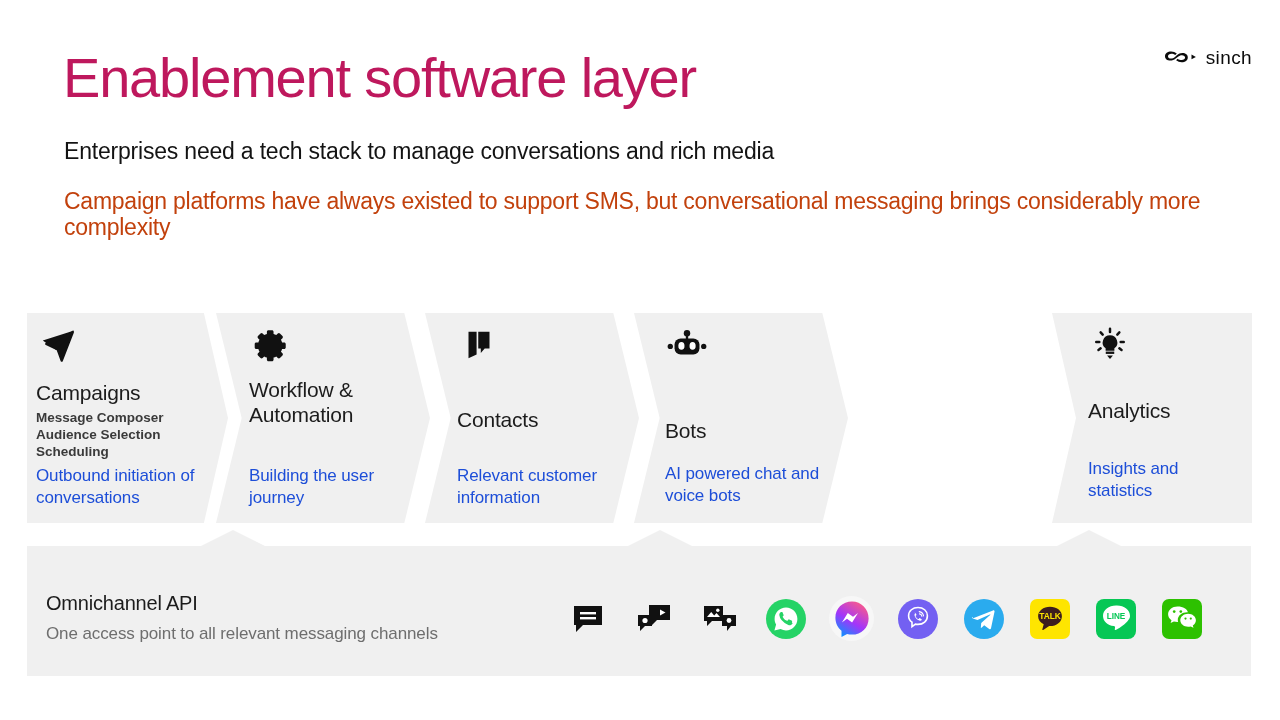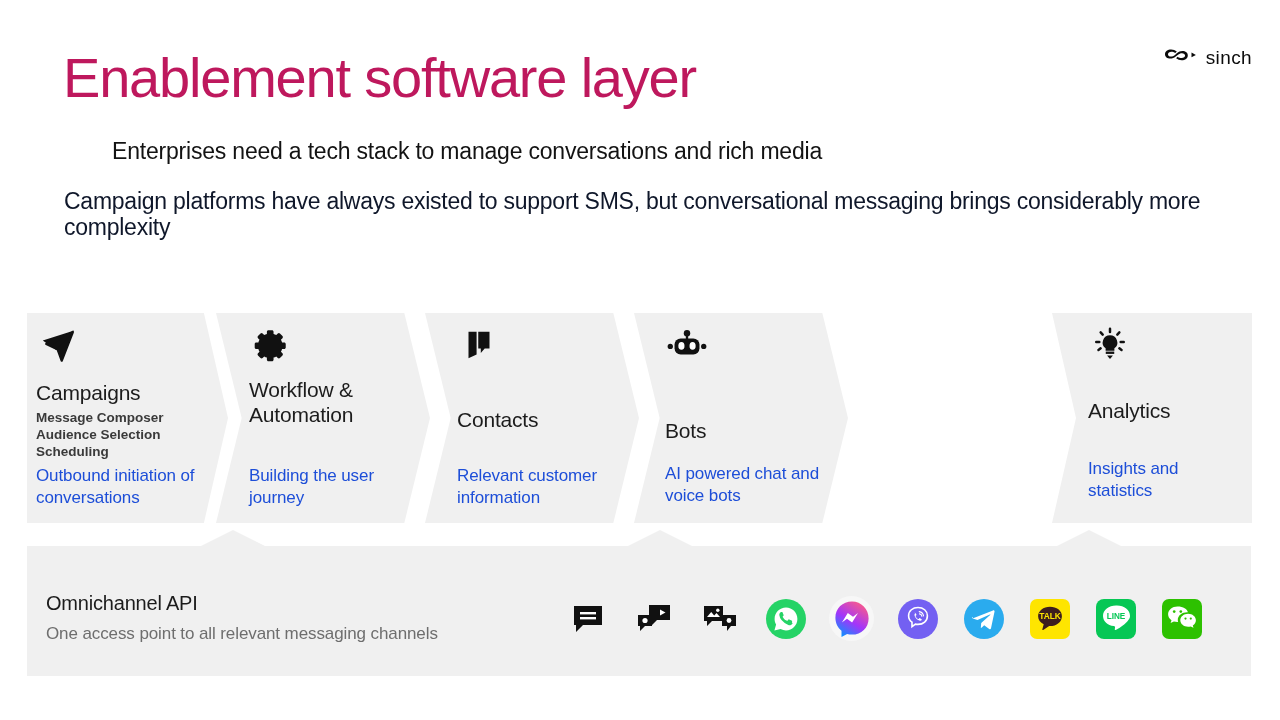--- a/index.html
+++ b/index.html
@@ -27,50 +27,49 @@
     font-weight: 400;
     letter-spacing: -1.2px;
     color: #be185d;
     white-space: nowrap;
   }
   #brand-logo {
     position: absolute;
     right: 28px;
     top: 47px;
     display: flex;
-    align-items: flex-start;
+    align-items: flex-end;
     gap: 9px;
   }
   #brand-logo .logo-mark { display:block; }
   #brand-logo .logo-word {
     font-size: 19px;
     letter-spacing: 0.4px;
     color: #0b0b0b;
     font-weight: 400;
   }
 
   #subtitle-1 {
     position: absolute;
     left: 64px;
     top: 136px;
     font-size: 23px;
     line-height: 30px;
     color: #131313;
     font-weight: 400;
     letter-spacing: -0.2px;
-    margin-left: 48px;
   }
   #subtitle-2 {
     position: absolute;
     left: 64px;
     top: 188px;
     width: 1160px;
     font-size: 23px;
     line-height: 26px;
-    color: #0f172a;
+    color: #c2410c;
     font-weight: 400;
     letter-spacing: -0.25px;
   }
 
   
   #pillar-row {
     position: absolute;
     left: 0;
     top: 313px;
     width: 1048px;

